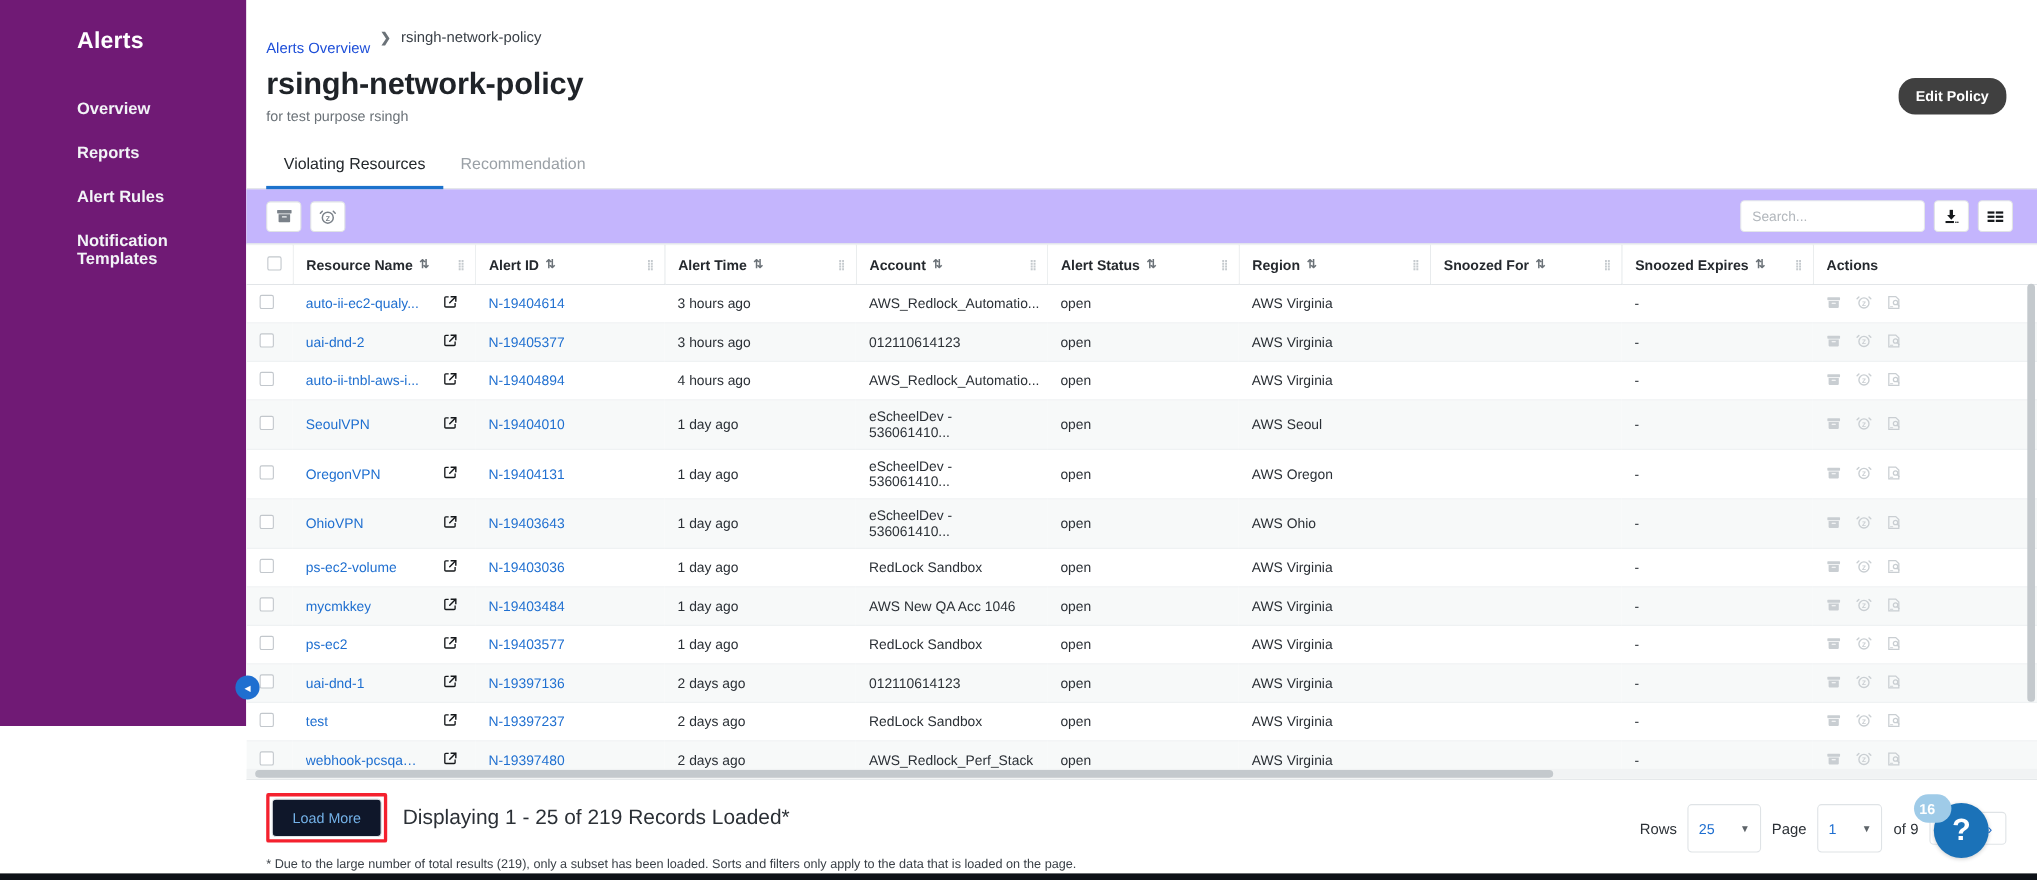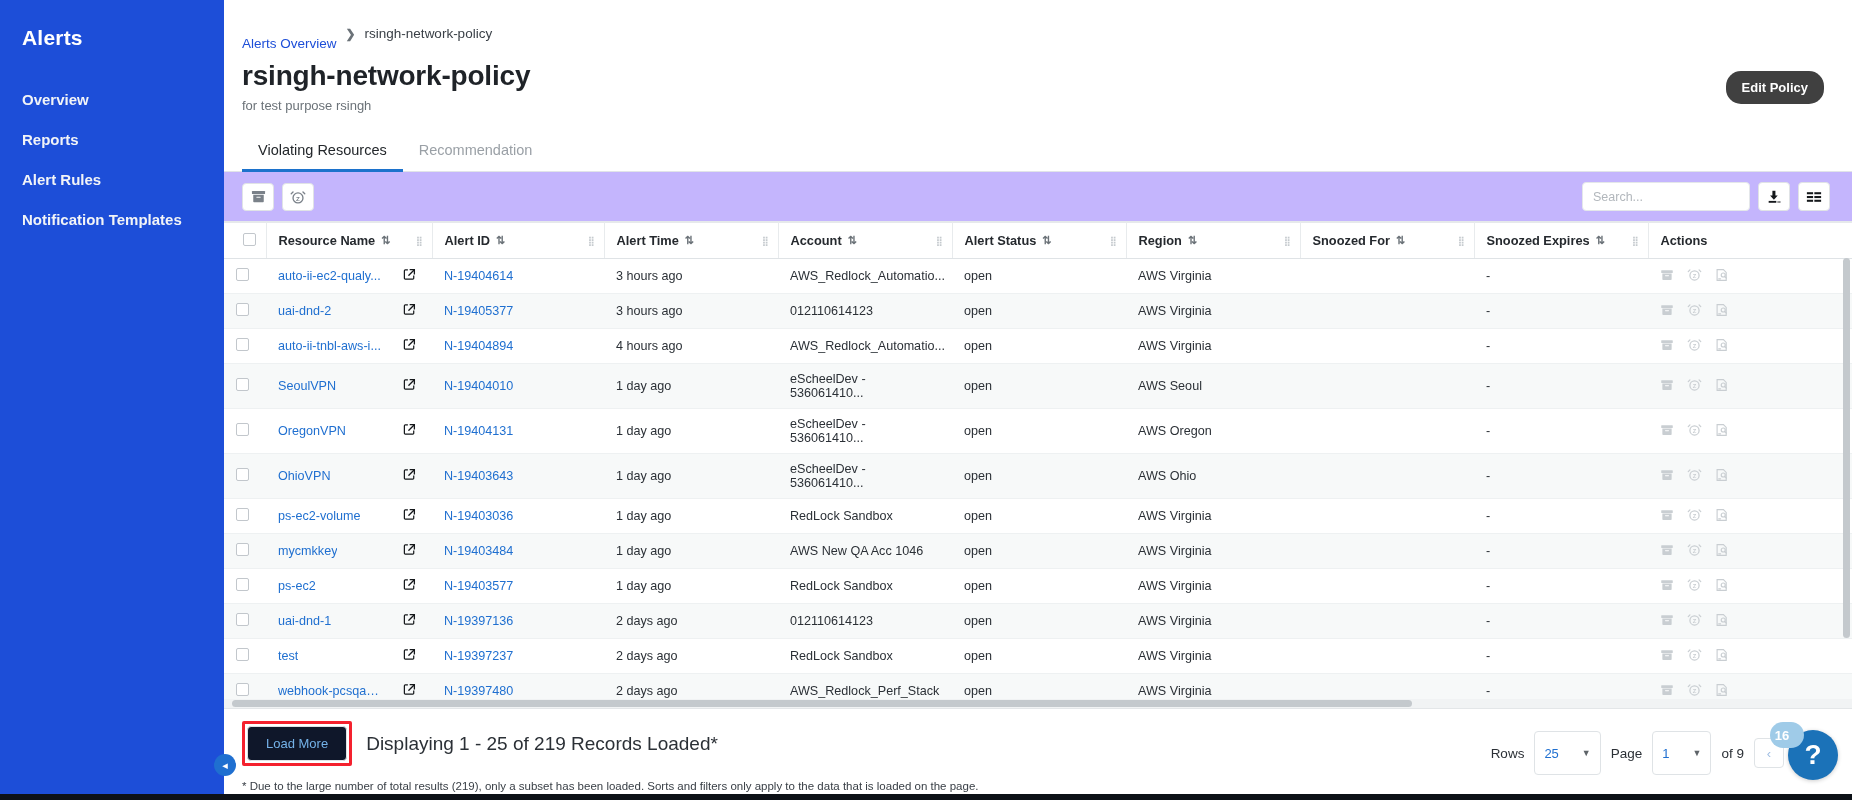--- a/index.html
+++ b/index.html
@@ -6,23 +6,23 @@
   html, body {
     width: 1852px; height: 800px;
     font-family: "Liberation Sans", sans-serif;
     background: #ffffff;
     overflow: hidden;
   }
   .app { display:flex; width:1852px; height:800px; position:relative; }
 
   
   .sidebar {
-    width: 224px; min-width:224px; height:800px;
-    background:#1d4ed8; color:#ffffff;
-    padding-top: 18px; position:relative;
+    width: 224px; min-width:224px; height:660px;
+    background:#701a75; color:#ffffff;
+    padding-top: 18px; position:relative;padding-left:48px;
   }
   .sidebar-title {
     font-size: 21px; font-weight:700; letter-spacing:.2px;
     padding: 8px 0 0 22px; color:#ffffff;
   }
   .sidebar-nav { margin-top: 30px; }
   .sidebar-item {
     font-size: 15px; font-weight:700; color:#f2f4f7;
     padding: 12px 0 12px 22px; cursor:pointer; line-height:16px;
   }
@@ -172,21 +172,21 @@
   }
   .caret { color:#5e6469; font-size:9px; }
   .pg-btn {
     width:30px; height:30px; border:1px solid #dfe3e6; border-radius:4px;
     background:#fff; display:flex; align-items:center; justify-content:center;
     cursor:pointer; color:#9fbde2; font-size:13px;
   }
   .pg-btn.enabled { color:#1f6fd0; }
 
   
-  .help-wrap { position:absolute; right:14px; bottom:20px; z-index:50; }
+  .help-wrap { position:absolute; right:44px; bottom:20px; z-index:50; }
   .help-badge {
     position:absolute; right:34px; bottom:32px;
     background:#9fcbe8; color:#fff; width:34px; height:26px;
     border-radius:13px; display:flex; align-items:center; justify-content:center;
     font-size:13px; font-weight:700;
   }
   .help-badge span { position:relative; left:-5px; }
   .help-btn {
     width:50px; height:50px; border-radius:50%; background:#1b72b8;
     color:#fff; display:flex; align-items:center; justify-content:center;

